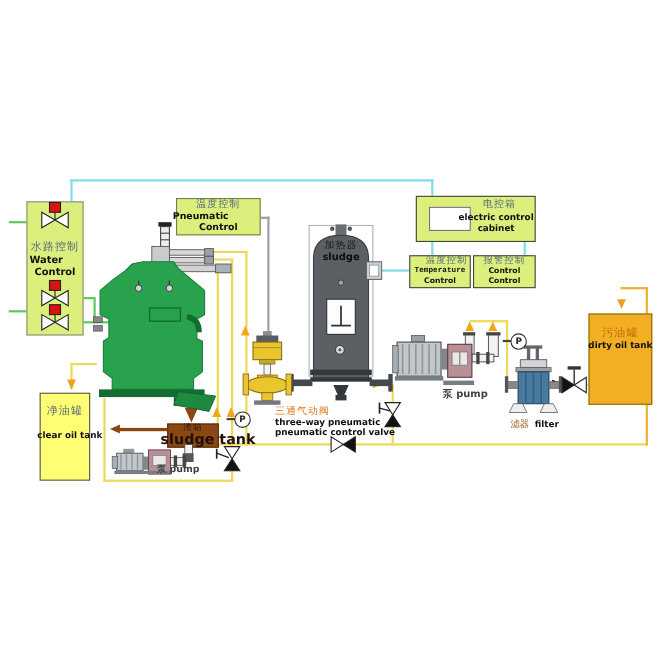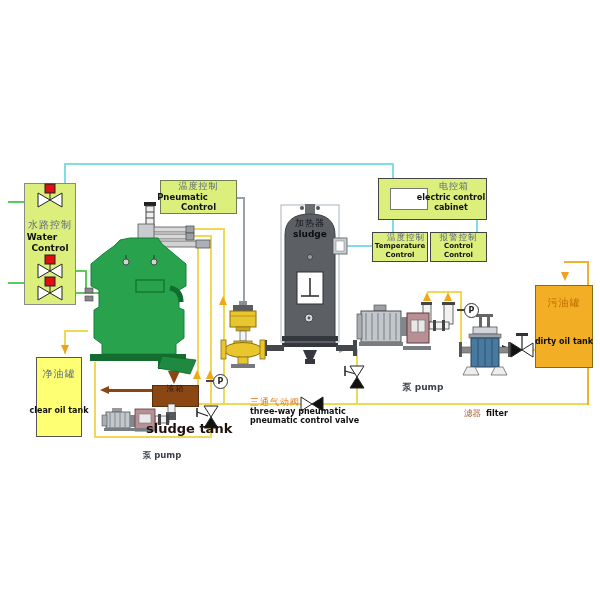--- a/index.html
+++ b/index.html
@@ -7,21 +7,21 @@
           font-family:"DejaVu Sans","Liberation Sans",sans-serif;}
   .hl,.vl{position:absolute;}
   .hl{height:2px;} .vl{width:2px;}
   .cyan{background:#7fdde8;} .green{background:#5cc95c;} .gray{background:#98a0a8;}
   .gold{background:#eed957;} .orange{background:#f0b030;} .brownl{background:#8a4613;}
   .gbox{position:absolute;background:#dcee7c;border:1px solid #6f7f52;box-sizing:border-box;}
   .tank{position:absolute;box-sizing:border-box;}
   .lbl{position:absolute;text-align:center;line-height:1.05;}
   .zh{font-size:10px;color:#5a6a7e;letter-spacing:1px;}
   .en{font-size:9px;font-weight:bold;color:#101010;}
-  .nowrap{white-space:nowrap;margin-top:28px;}
+  .nowrap{white-space:nowrap;}
   .ar{position:absolute;width:0;height:0;border:solid transparent;}
   .ar.up{border-width:0 4px 9px 4px;}    .ar.up.gld{border-bottom-color:#f0a818;}
   .ar.down{border-width:9px 4px 0 4px;}  .ar.down.org{border-top-color:#f0a020;}
   .ar.left{border-width:4px 9px 4px 0;}  .ar.left.brn{border-right-color:#8a4613;}
   .ar.right{border-width:4px 0 4px 9px;} .ar.right.gld{border-left-color:#f0a818;}
   .ar.right.blk{border-left-color:#1a1a1a;}
   .ar.down.brn{border-width:13px 6px 0 6px;border-top-color:#8a4613;}
   .gauge{position:absolute;width:13px;height:13px;border:1.5px solid #333;border-radius:50%;
          background:#fff;font-size:8px;font-weight:bold;color:#222;text-align:center;line-height:13px;z-index:6;}
   .gstem{position:absolute;height:1.5px;background:#444;}
@@ -112,31 +112,31 @@
   <div class="lbl en" style="left:160px;top:203px;width:77px;font-size:8.5px;">Control</div>
 
   <div class="gbox" style="left:378px;top:178px;width:109px;height:42px;border-color:#444;"></div>
   <div style="position:absolute;left:390px;top:188px;width:36px;height:20px;background:#fff;border:1px solid #777;"></div>
   <div class="lbl zh" style="left:426px;top:182px;width:56px;font-size:9px;">电控箱</div>
   <div class="lbl en" style="left:415px;top:194px;width:72px;font-size:8px;">electric control</div>
   <div class="lbl en" style="left:415px;top:204px;width:72px;font-size:8px;">cabinet</div>
 
   <div class="gbox" style="left:372px;top:232px;width:56px;height:30px;border-color:#444;"></div>
   <div class="lbl zh" style="left:372px;top:233px;width:68px;font-size:8.5px;">温度控制</div>
-  <div class="lbl en" style="left:372px;top:243px;width:56px;font-size:7px;">Temperature</div>
+  <div class="lbl en" style="left:372px;top:243px;width:56px;font-size:7px;font-family:Liberation Mono, monospace;">Temperature</div>
   <div class="lbl en" style="left:372px;top:252px;width:56px;font-size:7px;">Control</div>
 
   <div class="gbox" style="left:430px;top:232px;width:57px;height:30px;border-color:#444;"></div>
   <div class="lbl zh" style="left:430px;top:233px;width:57px;font-size:8.5px;">报警控制</div>
   <div class="lbl en" style="left:430px;top:243px;width:57px;font-size:7px;">Control</div>
   <div class="lbl en" style="left:430px;top:252px;width:57px;font-size:7px;">Control</div>
 
   <div class="tank" style="left:36px;top:357px;width:46px;height:80px;background:#ffff73;border:1px solid #555;"></div>
   <div class="lbl zh" style="left:36px;top:369px;width:46px;">净油罐</div>
-  <div class="lbl en nowrap" style="left:25px;top:379px;width:68px;font-size:8px;">clear oil tank</div>
+  <div class="lbl en nowrap" style="left:25px;top:392px;width:68px;font-size:8px;text-align:right;">clear oil tank</div>
 
   <div class="tank" style="left:535px;top:285px;width:58px;height:83px;background:#f2ae24;border:1px solid #8a6a10;"></div>
   <div class="lbl zh" style="left:535px;top:298px;width:58px;color:#c06a00;">污油罐</div>
   <div class="lbl en nowrap" style="left:527px;top:310px;width:74px;font-size:8px;">dirty oil tank</div>
 
   <div class="tank" style="left:152px;top:385px;width:47px;height:22px;background:#8a4613;border:1px solid #5a2d0a;"></div>
   <div class="lbl zh" style="left:152px;top:385px;width:47px;font-size:8px;color:#31190a;z-index:4;">渣箱</div>
   <div class="lbl en nowrap" style="left:146px;top:394px;width:59px;font-size:13px;color:#20100a;z-index:4;">sludge tank</div>
 
   <svg style="left:85px;top:200px;z-index:2;" width="130" height="180" viewBox="85 200 130 180">

